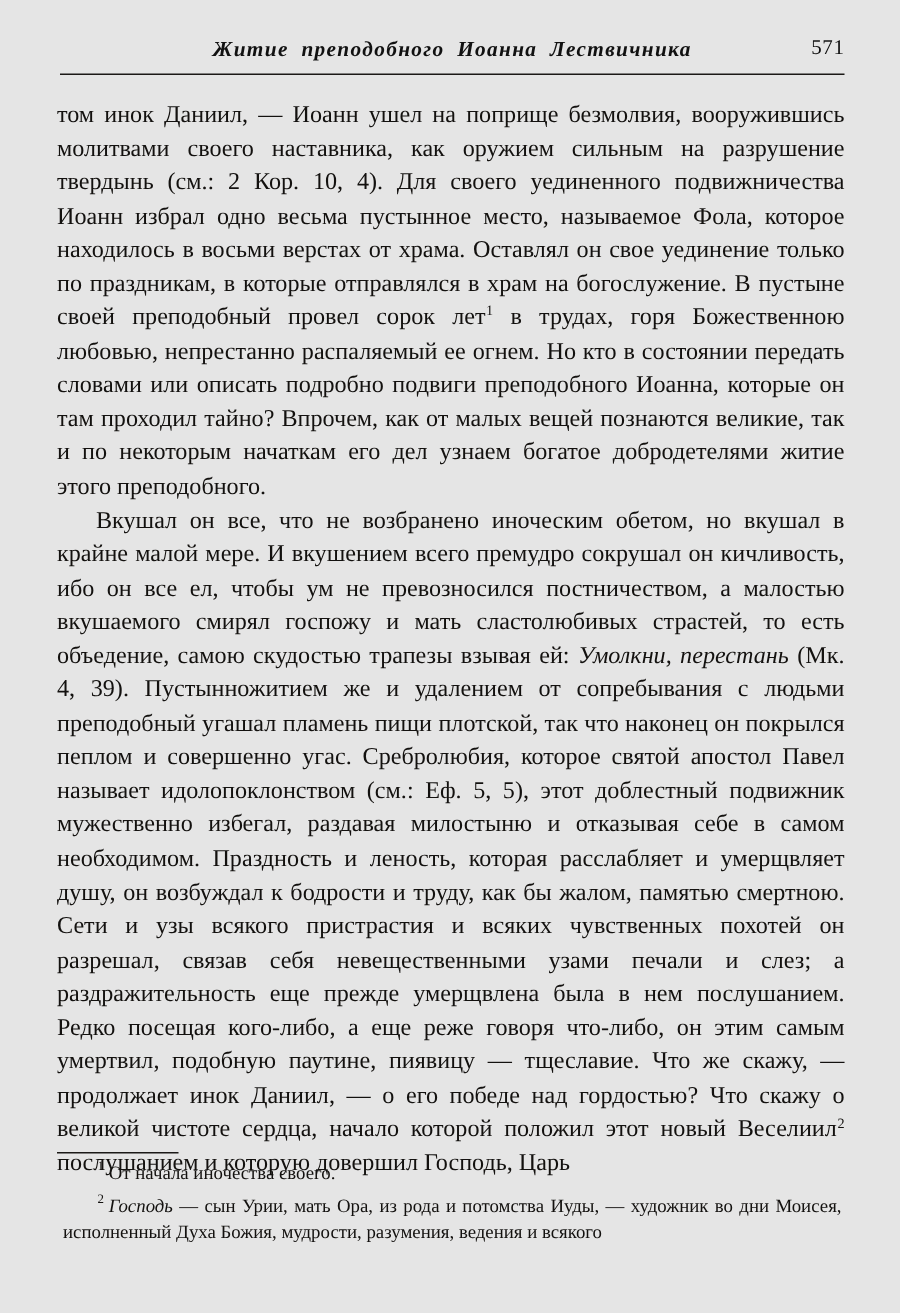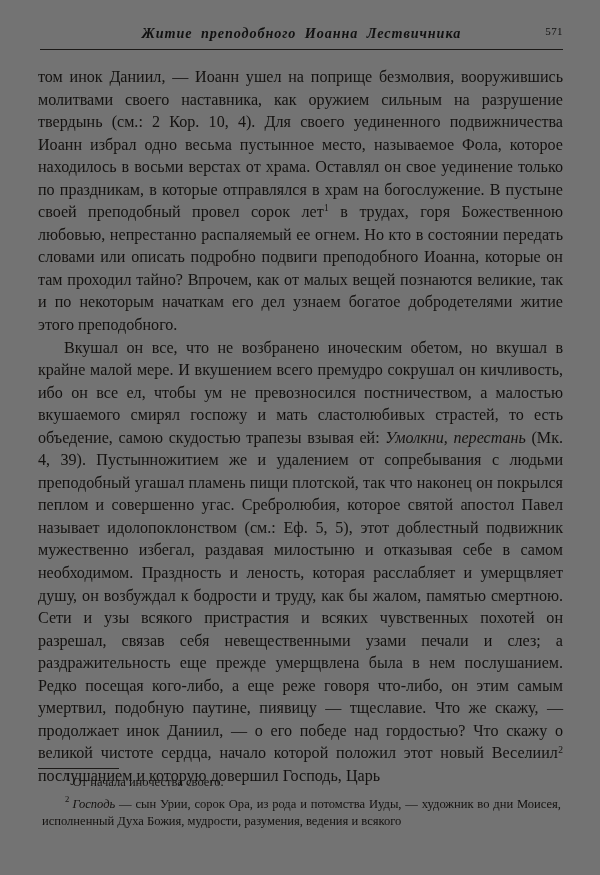--- a/index.html
+++ b/index.html
@@ -12,21 +12,21 @@
     height: 875px;
     overflow: hidden;
     font-family: "Liberation Serif", "DejaVu Serif", serif;
     color: #13110f;
     -webkit-font-smoothing: antialiased;
   }
   .page {
     position: relative;
     width: 600px;
     height: 875px;
-    background: #737373;
+    background: #e5e5e5;
     box-sizing: border-box;
   }
 
   
   .running-head {
     position: absolute;
     left: 40px;
     right: 37px;
     top: 25px;
     height: 26px;
@@ -42,21 +42,21 @@
     font-size: 14.2px;
     letter-spacing: 0.9px;
     word-spacing: 4px;
     white-space: nowrap;
     color: #111;
   }
   .rh-folio {
     position: absolute;
     right: 0;
     top: 0;
-    font-size: 11px;
+    font-size: 14px;
     font-weight: normal;
     letter-spacing: 0.4px;
     color: #111;
   }
   .rh-rule {
     position: absolute;
     left: 0;
     right: 0;
     top: 24px;
     border-top: 1.6px solid #1b1917;
@@ -130,16 +130,16 @@
 
     <p class="para"><span>Вкушал он все, что не возбранено иноческим обетом, но вкушал в крайне малой мере. И вкушением всего премудро сокрушал он кичливость, ибо он все ел, чтобы ум не превозносился постничеством, а малостью вкушаемого смирял госпожу и мать сластолюбивых страстей, то есть объедение, самою скудостью трапезы взывая ей: </span><span class="it">Умолкни, перестань</span><span> (Мк. 4, 39). Пустынножитием же и удалением от сопребывания с людьми преподобный угашал пламень пищи плотской, так что наконец он покрылся пеплом и совершенно угас. Сребролюбия, которое святой апостол Павел называет идолопоклонством (см.: Еф. 5, 5), этот доблестный подвижник мужественно избегал, раздавая милостыню и отказывая себе в самом необходимом. Праздность и леность, которая расслабляет и умерщвляет душу, он возбуждал к бодрости и труду, как бы жалом, памятью смертною. Сети и узы всякого пристрастия и всяких чувственных похотей он разрешал, связав себя невещественными узами печали и слез; а раздражительность еще прежде умерщвлена была в нем послушанием. Редко посещая кого-либо, а еще реже говоря что-либо, он этим самым умертвил, подобную паутине, пиявицу — тщеславие. Что же скажу, — продолжает инок Даниил, — о его победе над гордостью? Что скажу о великой чистоте сердца, начало которой положил этот новый Веселиил</span><sup class="fnref">2</sup><span> послушанием и которую довершил Господь, Царь</span></p>
 
   </div>
 
   <div class="footnotes">
     <div class="fn-rule"></div>
 
     <p class="fnote"><sup>1</sup><span>От начала иночества своего.</span></p>
 
-    <p class="fnote"><sup>2</sup><span class="it">Господь</span><span> — сын Урии, сорок Ора, из рода и потомства Иуды, — художник во дни Моисея, исполненный Духа Божия, мудрости, разумения, ведения и всякого</span></p>
+    <p class="fnote"><sup>2</sup><span class="it">Господь</span><span> — сын Урии, мать Ора, из рода и потомства Иуды, — художник во дни Моисея, исполненный Духа Божия, мудрости, разумения, ведения и всякого</span></p>
   </div>
 
 </div>
 
 </body></html>

